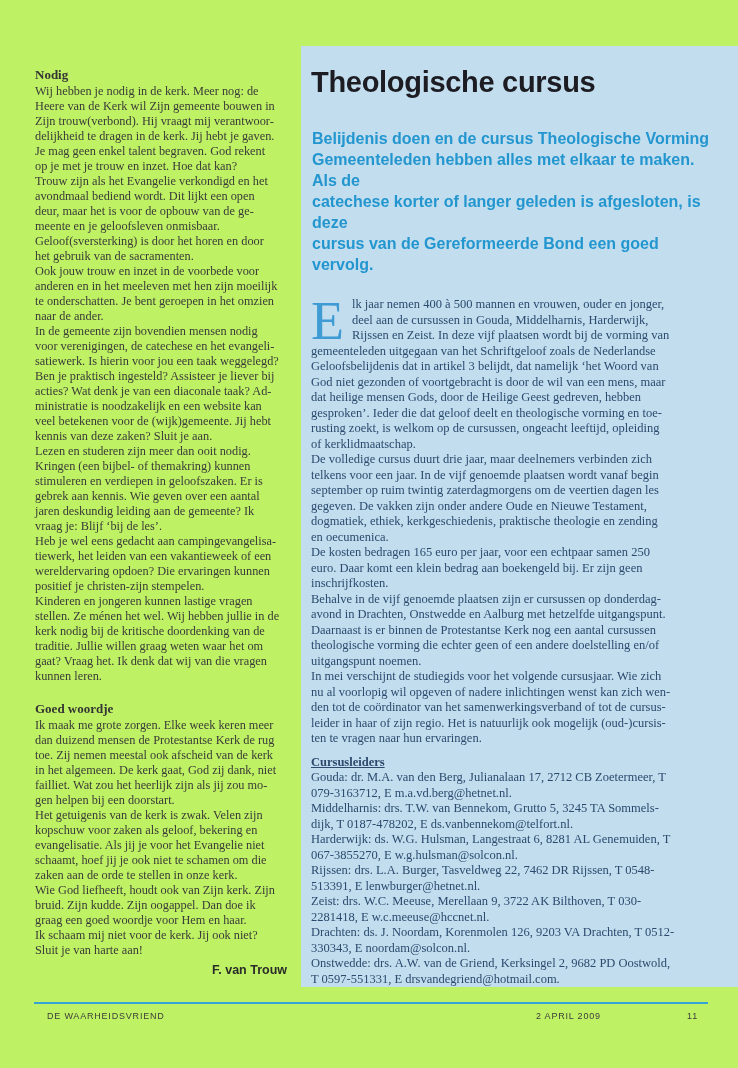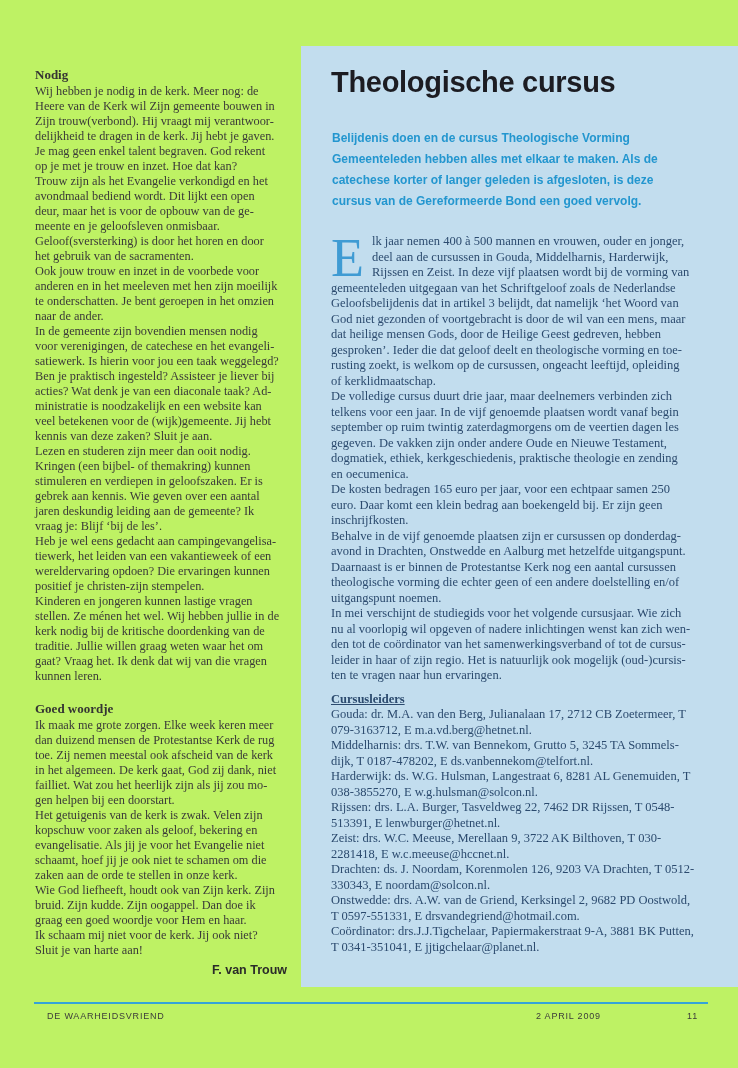--- a/index.html
+++ b/index.html
@@ -39,36 +39,36 @@
     color:#2b2b29;
     padding-right:3px;
   }
 
   
   .article-box{
     position:absolute;
     left:301px;top:46px;width:437px;height:941px;
     background:var(--box-background,#c2ddee);
     box-sizing:border-box;
-    padding:20px 20px 0 30px;
+    padding:20px 20px 0 10px;
     overflow:hidden;
   }
   .article-title{
     margin:0;
     font-family:"Liberation Sans", sans-serif;
     font-weight:bold;
     font-size:29px;line-height:32px;
     letter-spacing:-0.3px;
     color:var(--title-text,#1c1c22);
   }
   .article-intro{
     margin:30px 0 0 1px;
     font-family:"Liberation Sans", sans-serif;
     font-weight:bold;
-    font-size:12px;line-height:21px;
+    font-size:16px;line-height:21px;
     white-space:pre-line;
     color:var(--accent-blue,#2396cf);
   }
   .article-body{
     margin-top:22px;
     font-size:12.5px;line-height:15.5px;
     color:var(--body-text,#2b4a6e);
   }
   .drop-cap{
     float:left;
@@ -212,21 +212,21 @@
 nu al voorlopig wil opgeven of nadere inlichtingen wenst kan zich wen-
 den tot de coördinator van het samenwerkingsverband of tot de cursus-
 leider in haar of zijn regio. Het is natuurlijk ook mogelijk (oud-)cursis-
 ten te vragen naar hun ervaringen.</div>
       <div class="contacts-heading">Cursusleiders</div>
       <div class="contact">Gouda: dr. M.A. van den Berg, Julianalaan 17, 2712 CB Zoetermeer, T
 079-3163712, E m.a.vd.berg@hetnet.nl.</div>
       <div class="contact">Middelharnis: drs. T.W. van Bennekom, Grutto 5, 3245 TA Sommels-
 dijk, T 0187-478202, E ds.vanbennekom@telfort.nl.</div>
       <div class="contact">Harderwijk: ds. W.G. Hulsman, Langestraat 6, 8281 AL Genemuiden, T
-038-3855270, E w.g.hulsman@solcon.nl.</div>
+067-3855270, E w.g.hulsman@solcon.nl.</div>
       <div class="contact">Rijssen: drs. L.A. Burger, Tasveldweg 22, 7462 DR Rijssen, T 0548-
 513391, E lenwburger@hetnet.nl.</div>
       <div class="contact">Zeist: drs. W.C. Meeuse, Merellaan 9, 3722 AK Bilthoven, T 030-
 2281418, E w.c.meeuse@hccnet.nl.</div>
       <div class="contact">Drachten: ds. J. Noordam, Korenmolen 126, 9203 VA Drachten, T 0512-
 330343, E noordam@solcon.nl.</div>
       <div class="contact">Onstwedde: drs. A.W. van de Griend, Kerksingel 2, 9682 PD Oostwold,
 T 0597-551331, E drsvandegriend@hotmail.com.</div>
       <div class="contact">Coördinator: drs.J.J.Tigchelaar, Papiermakerstraat 9-A, 3881 BK Putten,
 T 0341-351041, E jjtigchelaar@planet.nl.</div>

